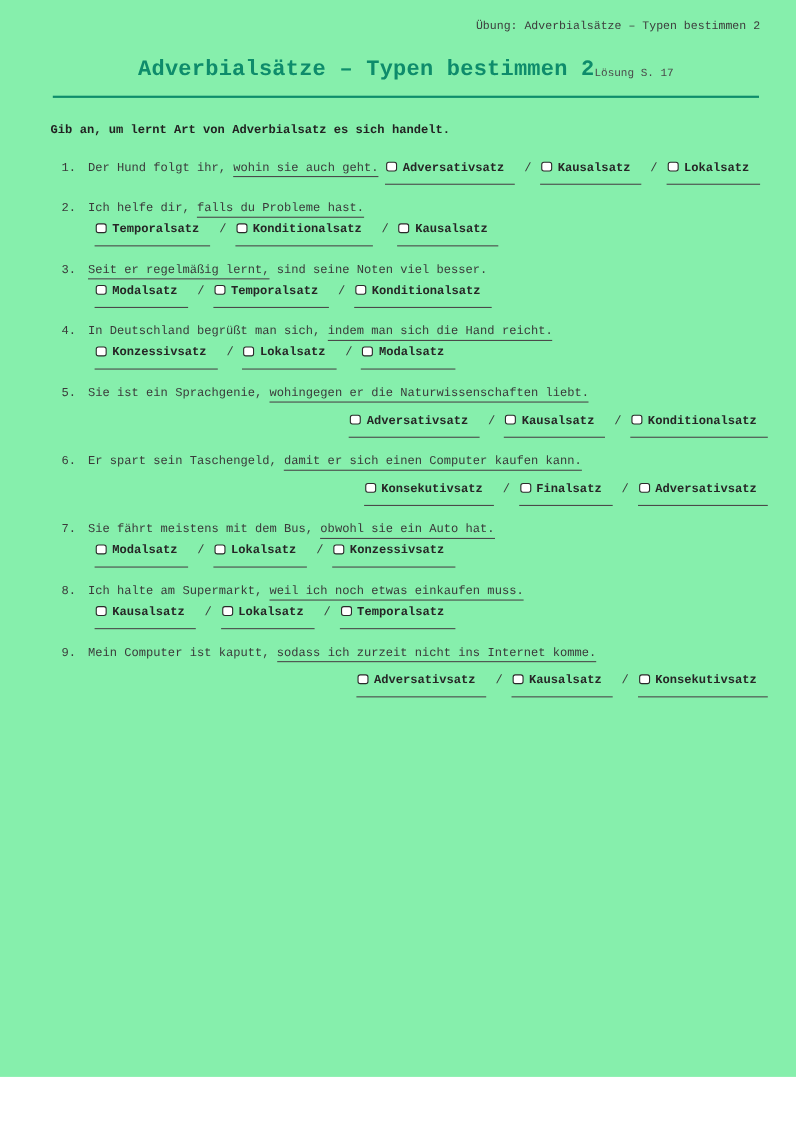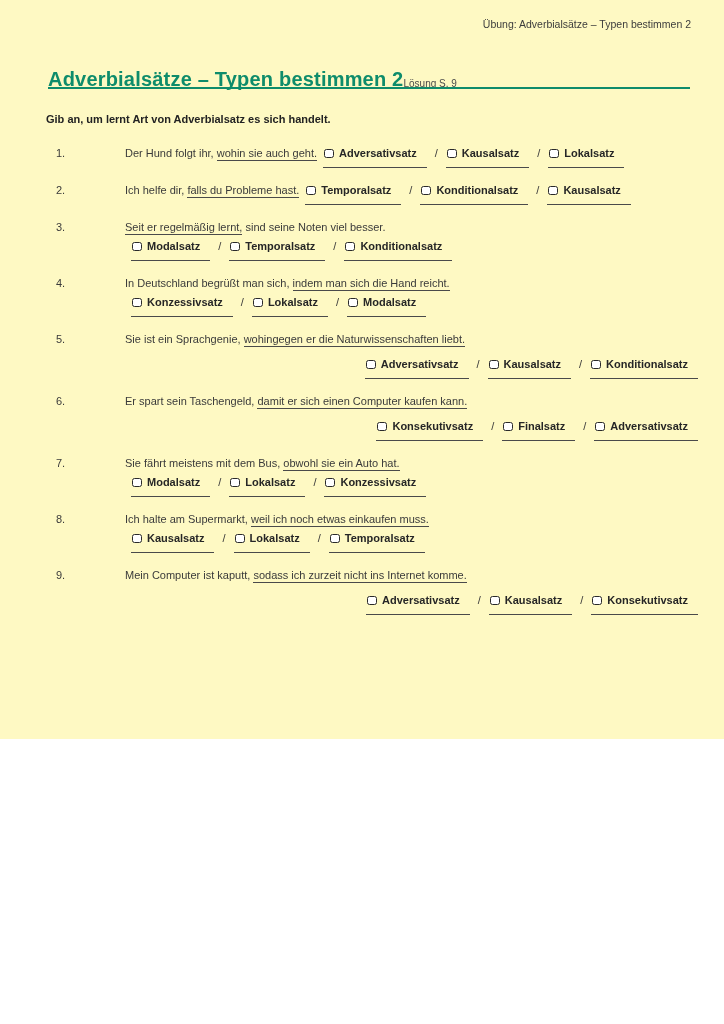--- a/index.html
+++ b/index.html
@@ -1,52 +1,52 @@
 <!DOCTYPE html>
 <html><head>
 <meta charset="utf-8">
 <style>
   * { margin:0; padding:0; box-sizing:border-box; }
   html,body { background:#ffffff; }
   .page {
     position:relative;
-    width:724px; height:739px;
-    background:#fef9c3;
-    font-family:Liberation Sans, sans-serif;
+    width:724px; height:979px;
+    background:#86efac;
+    font-family:Liberation Mono, monospace;
     color:#3a3a3a;
     overflow:hidden;
   }
   .header-right {
     position:absolute; top:18px; right:33px;
     font-size:10.5px; color:#3c3c3c;
   }
   .title-row {
     position:absolute; left:48px; right:34px; top:52px;
-    display:flex; justify-content:flex-start; align-items:flex-end;margin-top:16px;
+    display:flex; justify-content:center; align-items:flex-end;
   }
   .title {
     font-size:20px; font-weight:bold; color:#0e8c6b; letter-spacing:0.2px;
   }
   .solution-ref { font-size:10px; color:#4a4a4a; padding-bottom:2px; }
   .title-rule {
     position:absolute; left:48px; right:34px; top:87px;
     height:2px; background:#0e8c6b;
   }
   .instruction {
     position:absolute; left:46px; top:113px;
     font-size:11px; font-weight:bold; color:#222222;
   }
   .questions { position:absolute; left:46px; right:26px; top:144px; }
   .question {
     display:flex; align-items:flex-start;
     margin-bottom:13px;
     font-size:11px; line-height:19px; color:#3a3a3a;
   }
   .qnum { width:17px; flex-shrink:0; margin-left:10px; margin-right:7px; text-align:left; }
-  .qbody { flex:1;margin-left:45px; }
+  .qbody { flex:1; }
   .u { border-bottom:1px solid #4a4a4a; padding-bottom:1px; }
   .options { margin-left:6px; white-space:nowrap; }
   .options.block { display:block; margin-left:0; margin-top:6px;text-align:right; }
   .option {
     display:inline-block;
     border-bottom:1px solid #4a4a4a;
     padding:0 10px 4px 1px;
     font-weight:bold; color:#262626;
   }
   .checkbox {
@@ -67,21 +67,21 @@
 </style>
 </head>
 <body>
 
 <div class="page">
 
   <div class="header-right">Übung: Adverbialsätze – Typen bestimmen 2</div>
 
   <div class="title-row">
     <div class="title">Adverbialsätze – Typen bestimmen 2</div>
-    <div class="solution-ref">Lösung S. 9</div>
+    <div class="solution-ref">Lösung S. 17</div>
   </div>
   <div class="title-rule"></div>
 
   <div class="instruction">Gib an, um lernt Art von Adverbialsatz es sich handelt.</div>
 
   <div class="questions">
     <div class="question">
       <span class="qnum">1.</span>
       <span class="qbody">
         <span class="sentence"><span>Der Hund folgt ihr, </span><span class="u">wohin sie auch geht.</span><span></span></span><span class="options"><span class="option"><span class="checkbox"></span><span>Adversativsatz</span></span><span class="sep">/</span><span class="option"><span class="checkbox"></span><span>Kausalsatz</span></span><span class="sep">/</span><span class="option"><span class="checkbox"></span><span>Lokalsatz</span></span></span>

